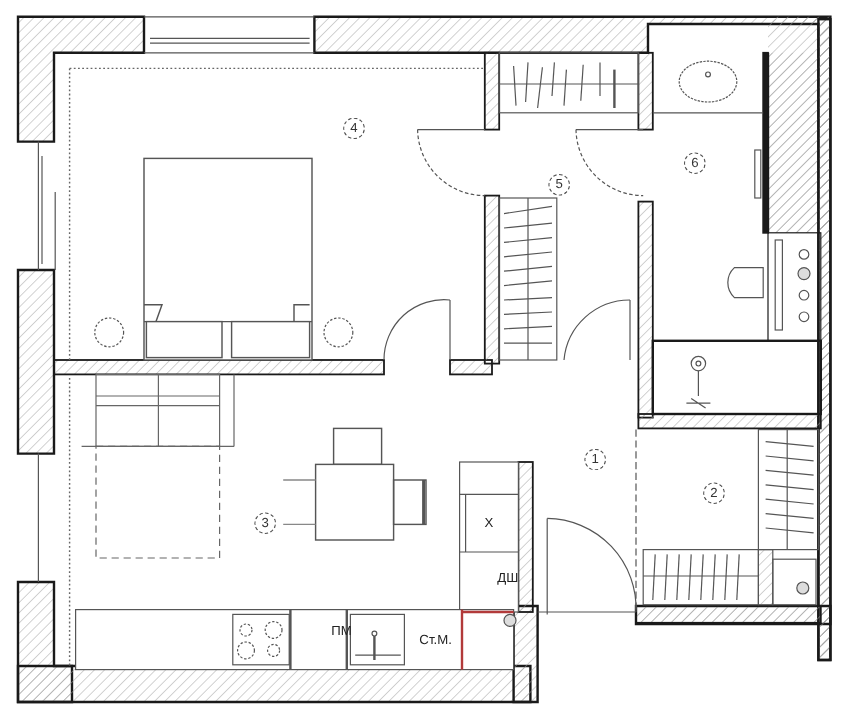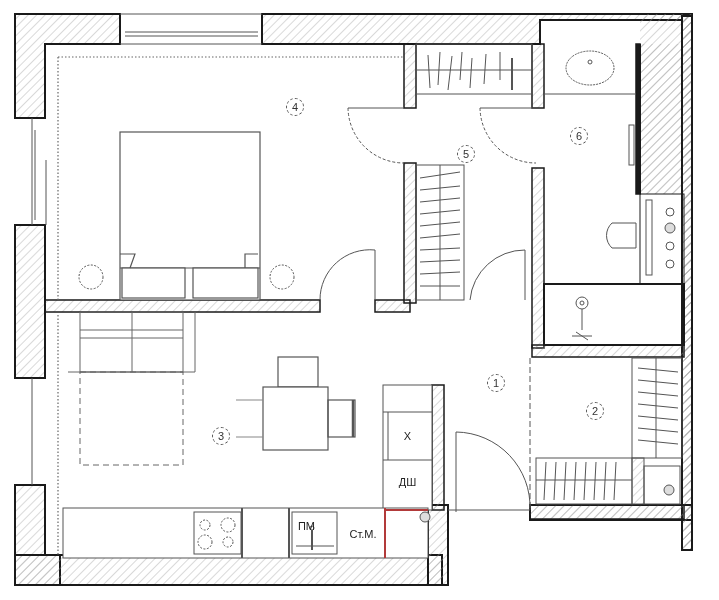--- a/index.html
+++ b/index.html
@@ -246,15 +246,15 @@
 </svg>
 
 <div class="room-num" style="left:286px;top:98px;">4</div>
 <div class="room-num" style="left:457px;top:145px;">5</div>
 <div class="room-num" style="left:570px;top:127px;">6</div>
 <div class="room-num" style="left:487px;top:374px;">1</div>
 <div class="room-num" style="left:586px;top:402px;">2</div>
 <div class="room-num" style="left:212px;top:427px;">3</div>
 
 <div class="fix-lbl" style="left:383px;top:430px;width:49px;">Х</div>
-<div class="fix-lbl" style="left:383px;top:476px;width:49px;">ДШ</div>
-<div class="fix-lbl" style="left:254px;top:520px;width:33px;padding-left:36px;">ПМ</div>
+<div class="fix-lbl" style="left:383px;top:476px;width:49px;text-align:right;">ДШ</div>
+<div class="fix-lbl" style="left:232px;top:520px;width:33px;padding-left:36px;">ПМ</div>
 <div class="fix-lbl" style="left:337px;top:528px;width:52px;">Ст.М.</div>
 
 </body></html>

